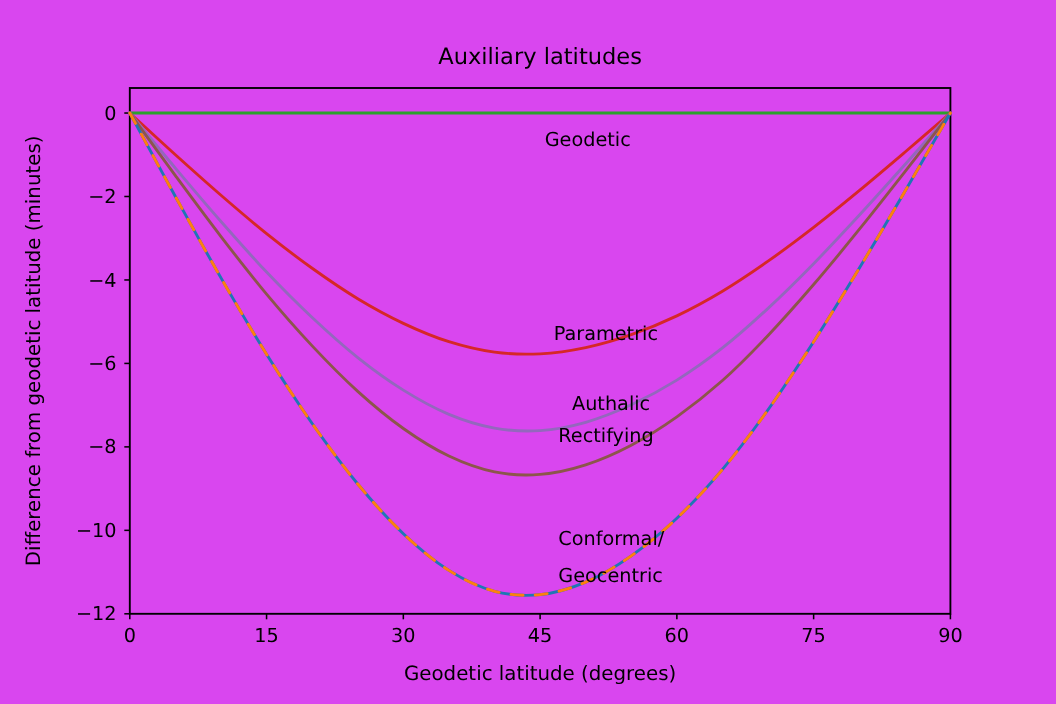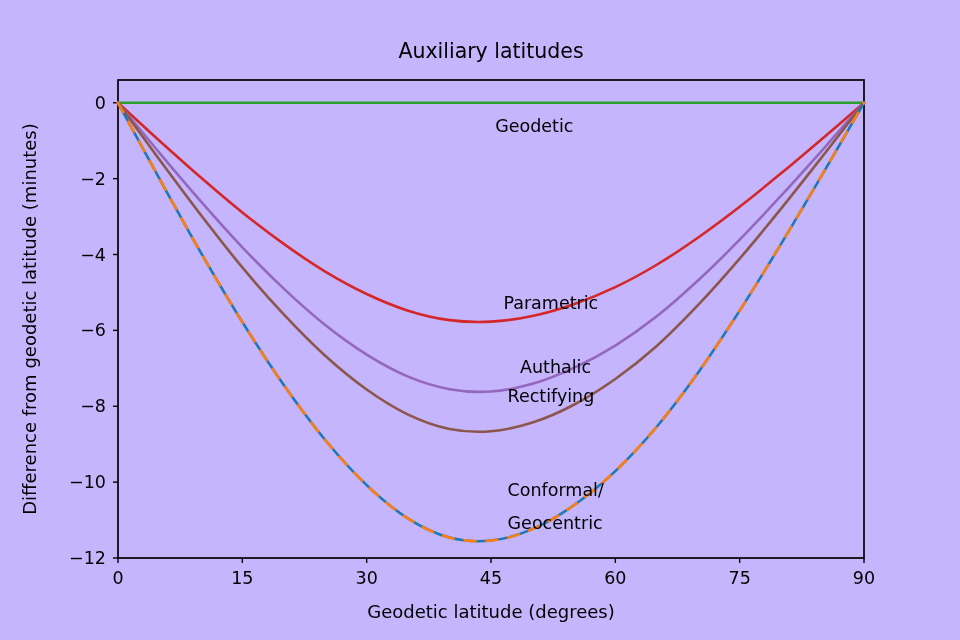--- a/index.html
+++ b/index.html
@@ -10,21 +10,21 @@
   body {
     width: 960px;
     height: 640px;
     font-family: "DejaVu Sans", "Liberation Sans", sans-serif;
     overflow: hidden;
   }
   #figure {
     position: relative;
     width: 960px;
     height: 640px;
-    background: #c4b5fd;
+    background: #d946ef;
   }
   #plot-svg {
     position: absolute;
     top: 0;
     left: 0;
     width: 960px;
     height: 640px;
   }
   .chart-title {
     font-size: 20.5px;

